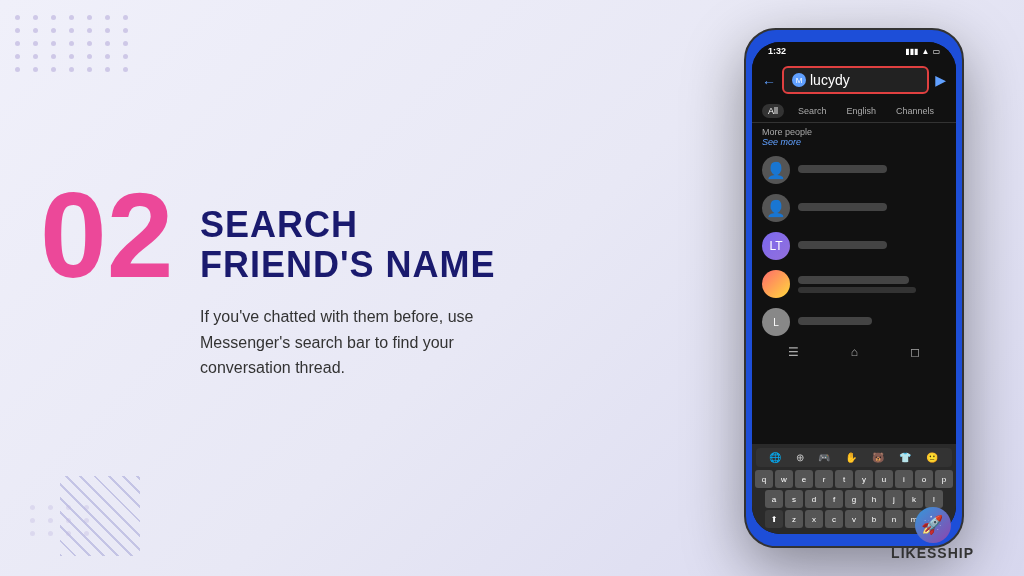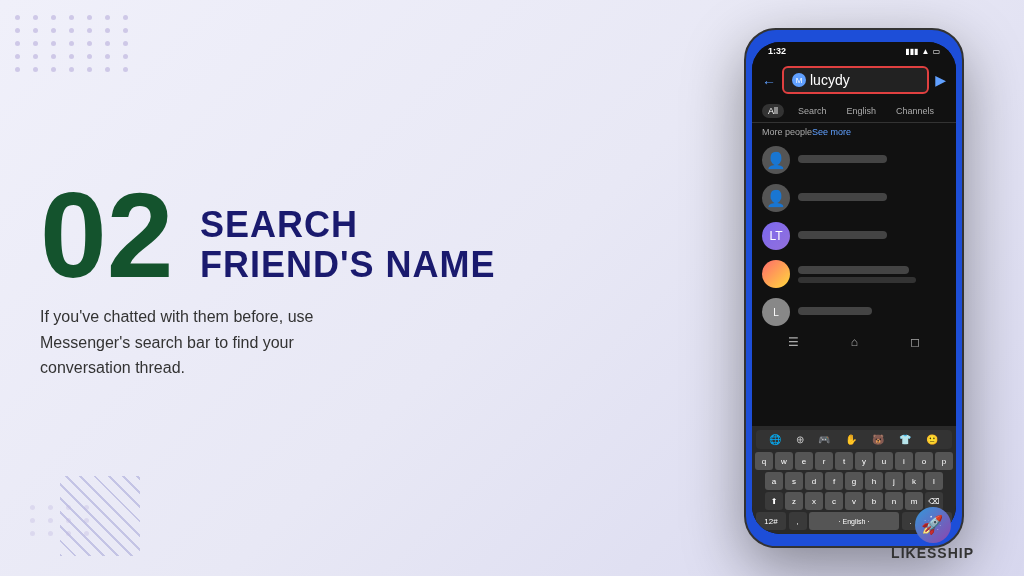--- a/index.html
+++ b/index.html
@@ -68,21 +68,21 @@
       position: absolute;
       left: 40px;
       top: 50%;
       transform: translateY(-50%);
       width: 500px;
     }
 
     .step-number {
       font-size: 120px;
       font-weight: 900;
-      color: #14532d;
+      color: #ec4899;
       line-height: 1;
       position: absolute;
       left: 0;
       top: -20px;
     }
 
     .title-block {
       margin-left: 160px;
       margin-top: 10px;
     }
@@ -90,20 +90,21 @@
     .title-text {
       font-size: 36px;
       font-weight: 900;
       color: #1a1a6e;
       line-height: 1.1;
       text-transform: uppercase;
       letter-spacing: 1px;
     }
 
     .description-text {
+      margin-left: 160px;
       margin-top: 20px;
       font-size: 16px;
       color: #333;
       line-height: 1.6;
       max-width: 280px;
     }
 
     
     .phone-container {
       position: absolute;
@@ -213,32 +214,35 @@
     }
 
     .tab-item.active {
       background: #333;
       color: white;
     }
 
     
     .more-people-header {
       display: flex;
+      justify-content: space-between;
       padding: 4px 10px;
       background: #111;
+      flex-direction: column;
     }
 
     .more-people-label {
       font-size: 9px;
       color: #aaa;
     }
 
     .see-more-link {
       font-size: 9px;
       color: #60a0ff;
+      font-style: italic;
     }
 
     
     .search-results {
       background: #111;
       flex: 1;
     }
 
     .result-item {
       display: flex;
@@ -572,27 +576,20 @@
           <div class="key dark">⬆</div>
           <div class="key">z</div>
           <div class="key">x</div>
           <div class="key">c</div>
           <div class="key">v</div>
           <div class="key">b</div>
           <div class="key">n</div>
           <div class="key">m</div>
           <div class="key dark">⌫</div>
         </div>
-        <div class="keyboard-bottom-row">
-          <div class="key dark wide">12#</div>
-          <div class="key dark">,</div>
-          <div class="key space" style="font-size:7px;">· English ·</div>
-          <div class="key dark">.</div>
-          <div class="key dark wide" style="font-size:7px;">Search</div>
-        </div>
       </div>
 
       <div class="nav-bar">
         <span class="nav-icon">☰</span>
         <span class="nav-icon">⌂</span>
         <span class="nav-icon">◻</span>
       </div>
 
     </div>
   </div>

